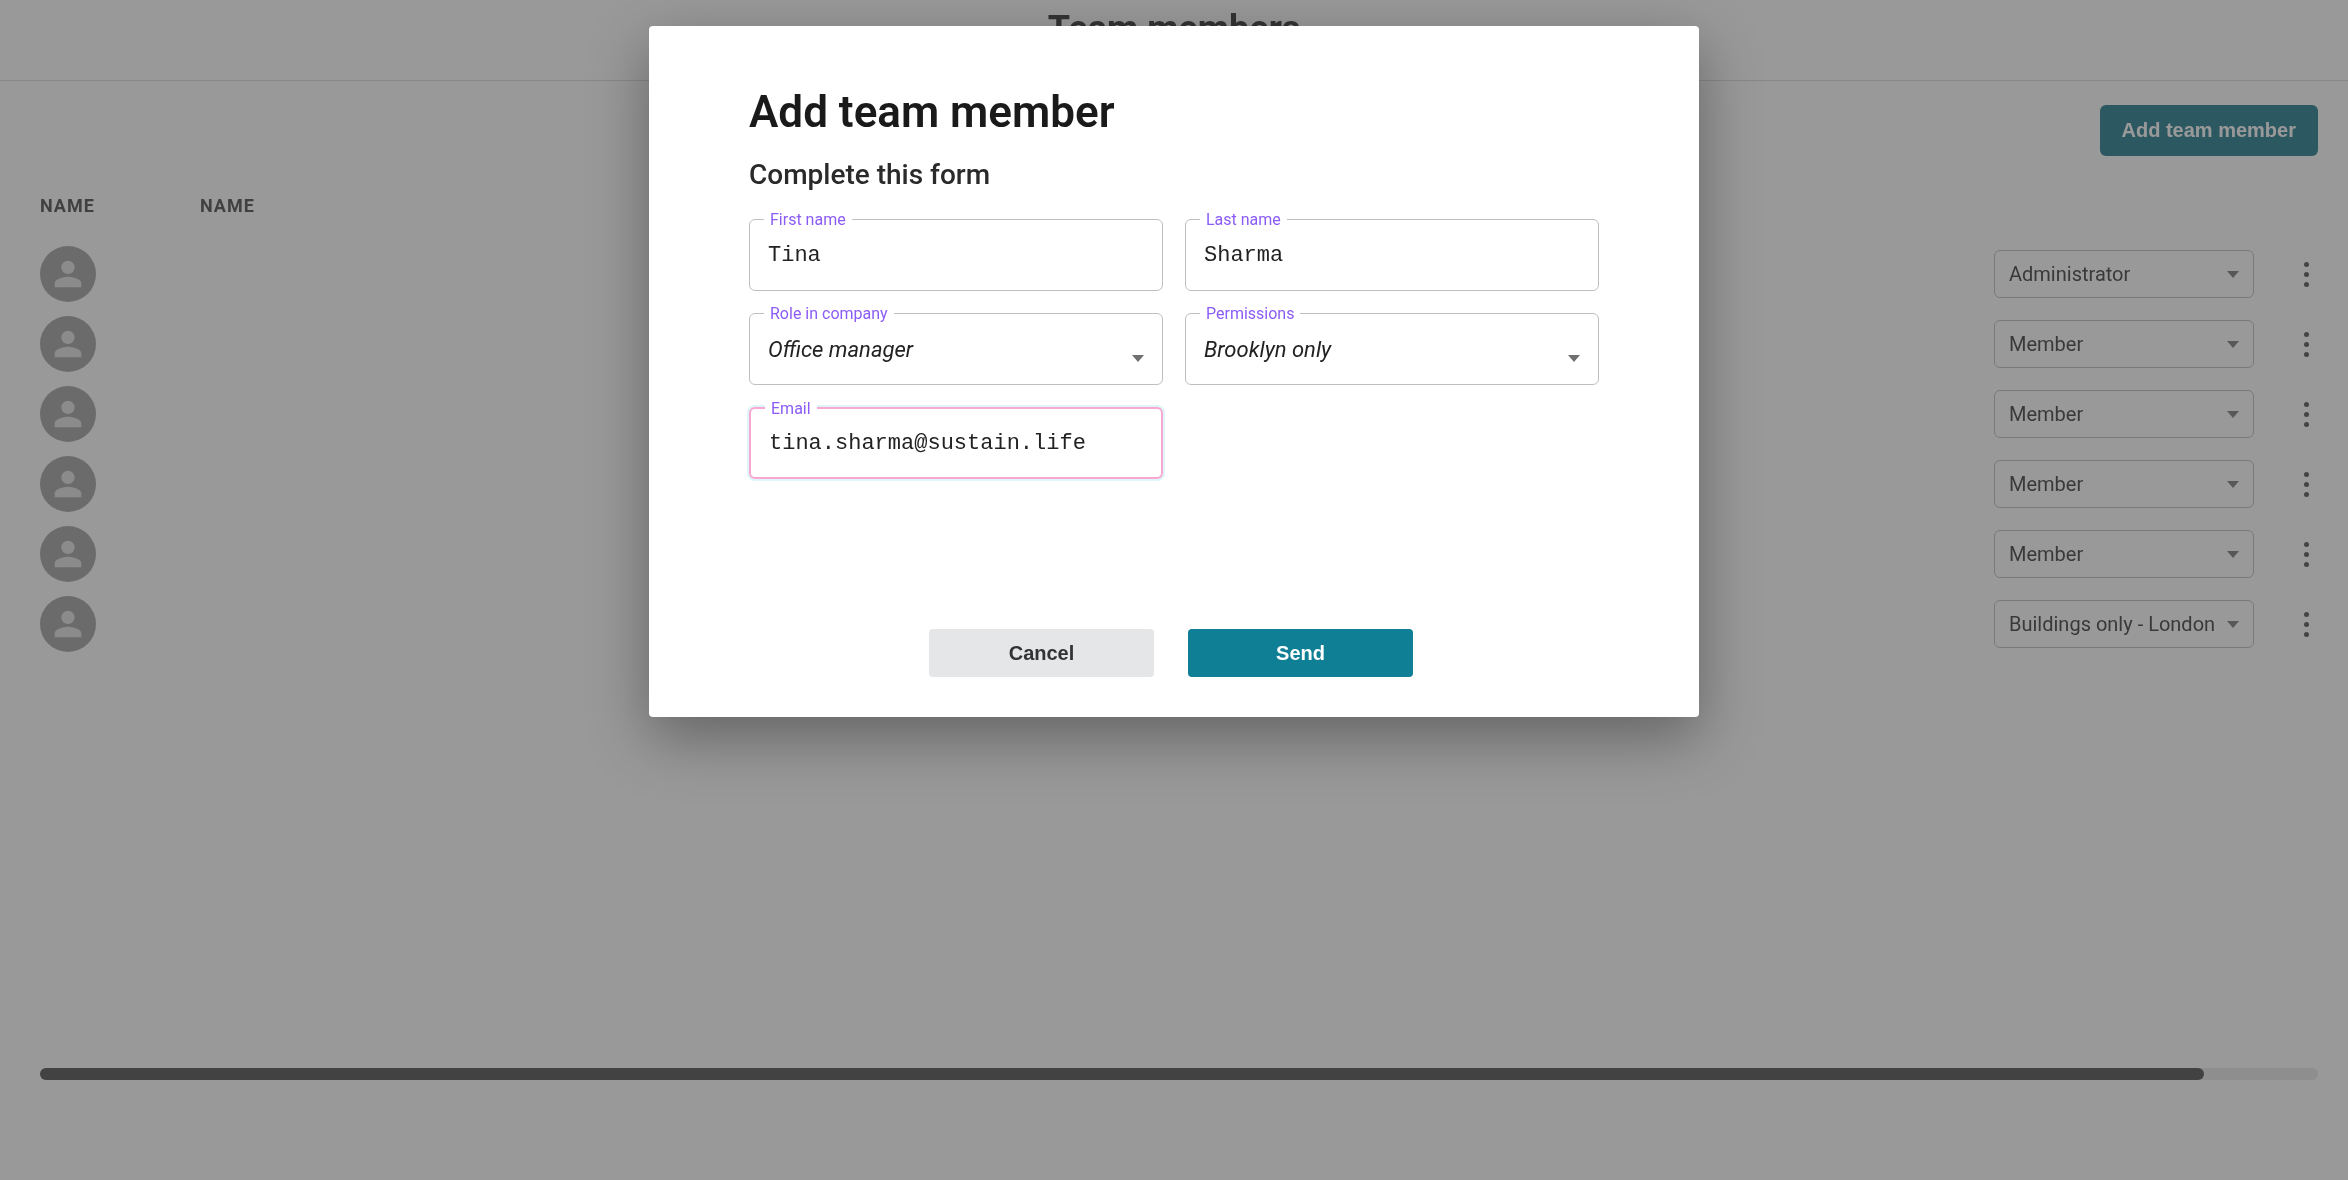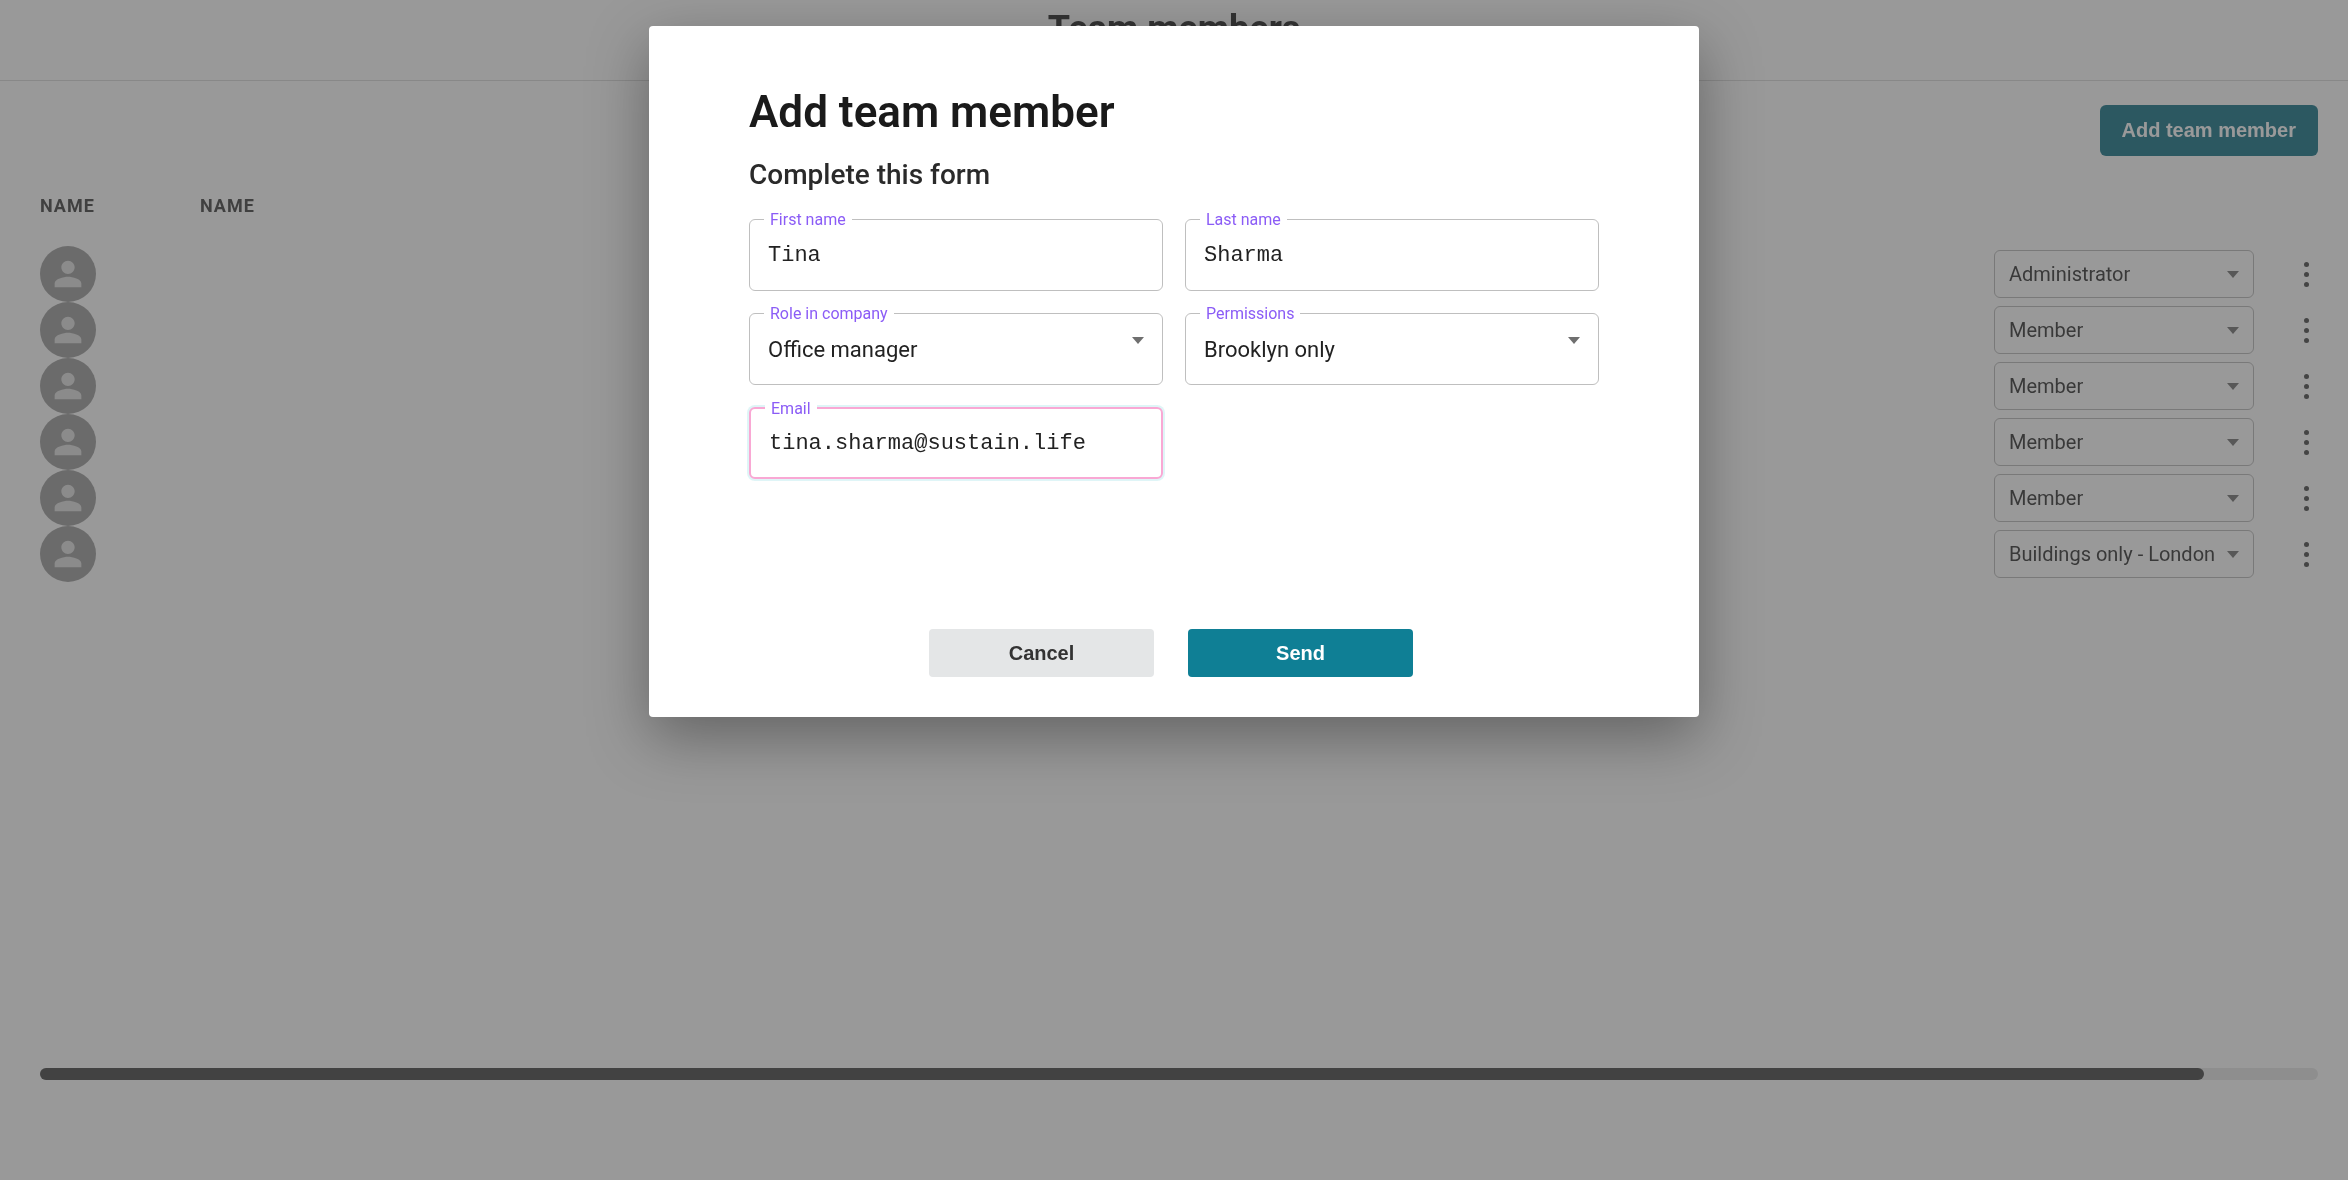--- a/index.html
+++ b/index.html
@@ -58,21 +58,21 @@
     display: flex;
     font-size: 18px;
     font-weight: 700;
     letter-spacing: 1px;
     color: #3a3a3a;
     margin-bottom: 30px;
   }
   .col-name { flex: 0 0 160px; }
   .col-role { flex: 0 0 300px; text-align: left; }
 
-  .rows { display: flex; flex-direction: column; }
+  .rows { display: flex; flex-direction: column; gap: 14px; }
   .row {
     display: flex;
     align-items: center;
     justify-content: space-between;
   }
   .row-left { display: flex; align-items: center; gap: 20px; }
   .avatar {
     width: 56px; height: 56px;
     border-radius: 50%;
     background: #9a9a9a;
@@ -187,24 +187,25 @@
     border: none;
     outline: none;
     width: 100%;
     font-size: 22px;
     color: #222;
     background: transparent;
     font-family: Liberation Mono, monospace;
   }
   .field-select {
     display: flex;
-    align-items: flex-start;
+    align-items: flex-end;
     justify-content: space-between;
     width: 100%;
     cursor: pointer;
+    font-style: italic;
   }
   .field-select .caret {
     width: 0; height: 0;
     border-left: 6px solid transparent;
     border-right: 6px solid transparent;
     border-top: 7px solid #6f6f6f;
   }
   .field-value { font-size: 22px; color: #222; }
 
   .modal-actions {

